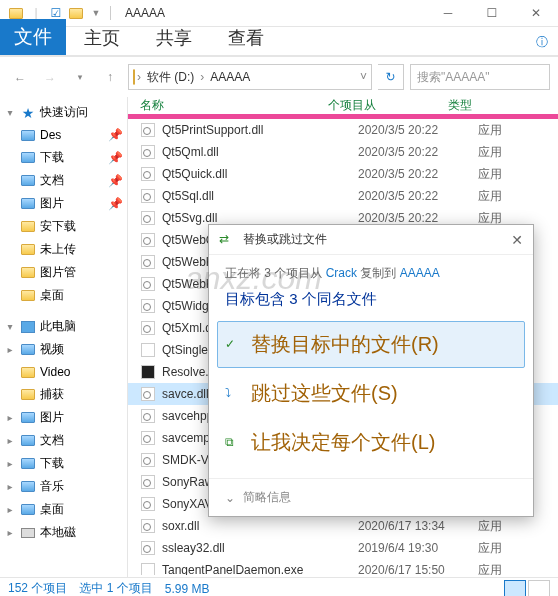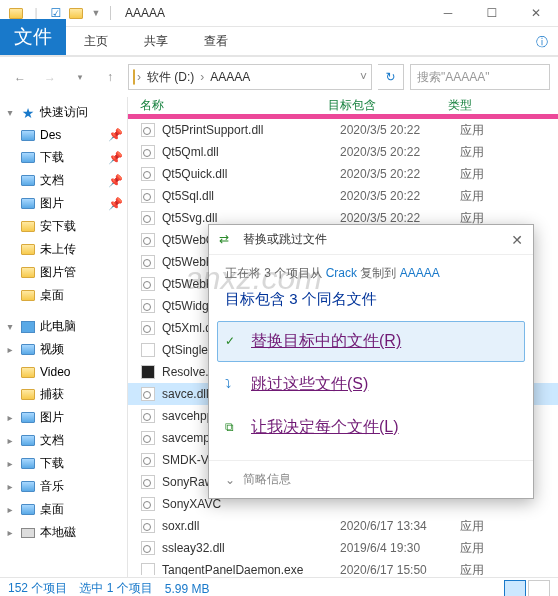--- a/index.html
+++ b/index.html
@@ -6,21 +6,21 @@
 body { width: 558px; height: 596px; background: #fff; overflow: hidden; position: relative; }
 .titlebar { height: 27px; display: flex; align-items: center; border-bottom: 1px solid #e5e5e5; }
 .titlebar-icons { display: flex; align-items: center; gap: 4px; padding-left: 8px; }
 .titlebar-icons .ico { width: 16px; height: 16px; display: flex; align-items: center; justify-content: center; }
 .titlebar-title { padding-left: 8px; color: #333; }
 .titlebar-sep { border-left: 1px solid #ccc; height: 14px; margin: 0 6px; }
 .win-controls { margin-left: auto; display: flex; }
 .win-controls div { width: 44px; height: 27px; display: flex; align-items: center; justify-content: center; color: #666; }
 .ribbon { height: 28px; display: flex; align-items: flex-end; background: #fff; }
 .ribbon .file-tab { background: #1979ca; color: #fff; padding: 5px 14px; font-size: 19px; }
-.ribbon .tab { padding: 5px 18px; color: #333; font-size: 12px; }
+.ribbon .tab { padding: 5px 18px; color: #333; font-size: 18px; }
 .ribbon-line { height: 2px; background: #e5e5e5; }
 .addrbar { height: 40px; display: flex; align-items: center; padding: 6px 8px; gap: 6px; }
 .nav-arrow { width: 24px; height: 24px; display: flex; align-items: center; justify-content: center; color: #888; border-radius: 2px; }
 .breadcrumb { flex: 1; height: 26px; border: 1px solid #ccc; display: flex; align-items: center; padding: 0 4px; }
 .breadcrumb .seg { padding: 0 4px; color: #333; }
 .breadcrumb .chev { color: #888; padding: 0 2px; }
 .refresh { width: 26px; height: 26px; border: 1px solid #ccc; border-left: none; display: flex; align-items: center; justify-content: center; color: #1979ca; }
 .search { width: 140px; height: 26px; border: 1px solid #ccc; padding: 0 6px; color: #999; display: flex; align-items: center; }
 .main { display: flex; height: 480px; }
 .sidebar { width: 128px; overflow-y: auto; padding: 4px 0; border-right: 1px solid #e5e5e5; }
@@ -31,39 +31,39 @@
 .content { flex: 1; overflow: hidden; }
 .col-headers { display: flex; border-bottom: 5px solid #ec4899; height: 22px; align-items: center; color: #15803d; }
 .col-name { width: 200px; padding-left: 12px; }
 .col-date { width: 120px; }
 .col-type { width: 60px; font-family: Liberation Mono, monospace; }
 .file-list { overflow-y: auto; height: 456px; }
 .file-row { display: flex; align-items: center; height: 22px; padding-left: 12px; }
 .file-row.sel { background: #cce8ff; }
 .file-row .fico { width: 16px; height: 16px; margin-right: 6px; display: flex; align-items: center; justify-content: center; }
 .file-row .fname { width: 178px; color: #333; overflow: hidden; text-overflow: ellipsis; white-space: nowrap; }
-.file-row .fdate { width: 120px; color: #666; }
+.file-row .fdate { width: 120px; color: #666; margin-left: 18px; }
 .file-row .ftype { color: #666; }
 .statusbar { height: 22px; border-top: 1px solid #e5e5e5; display: flex; align-items: center; padding: 0 8px; color: #1979ca; gap: 12px; }
 .statusbar .views { margin-left: auto; display: flex; gap: 2px; }
 .statusbar .views div { width: 22px; height: 18px; border: 1px solid #ccc; }
 .statusbar .views .active { background: #cce8ff; border-color: #1979ca; }
 .dialog { position: absolute; left: 208px; top: 224px; width: 326px; background: #fff; border: 1px solid #aaa; box-shadow: 0 4px 16px rgba(0,0,0,0.3); }
 .dialog-title { height: 30px; background: #fff; display: flex; align-items: center; padding: 0 10px; border-bottom: 1px solid #eee; }
 .dialog-title .dico { width: 16px; height: 16px; margin-right: 8px; }
 .dialog-title .dtxt { flex: 1; color: #333; }
 .dialog-title .dclose { color: #666; font-size: 14px; }
 .dialog-body { padding: 10px 16px; }
 .dialog-msg { color: #666; margin-bottom: 8px; }
 .dialog-msg .lnk { color: #1979ca; }
 .dialog-heading { font-size: 15px; color: #003399; margin: 8px 0 12px; }
 .dialog-option { display: flex; align-items: center; padding: 10px 8px; margin: 2px -8px; border-radius: 2px; gap: 10px; }
 .dialog-option.hover { background: #e5f1fb; border: 1px solid #7ab8e8; padding: 9px 7px; }
 .dialog-option .oico { width: 16px; height: 16px; }
-.dialog-option .otxt { font-size: 16px; color: #701a75; text-decoration: underline; }
+.dialog-option .otxt { font-size: 20px; color: #a16207; }
 .dialog-footer { padding: 10px 16px; border-top: 1px solid #eee; display: flex; align-items: center; gap: 8px; color: #888; }
 .folder-ico { width: 14px; height: 11px; background: linear-gradient(#ffe9a2, #f7ca4d); border: 1px solid #d9a93c; border-radius: 1px; }
 .folder-blue { width: 14px; height: 11px; background: linear-gradient(#a8d8ff, #5aa9e6); border: 1px solid #4a8cc7; border-radius: 1px; }
 .dll-ico { width: 14px; height: 14px; background: #fff; border: 1px solid #ccc; position: relative; }
 .dll-ico::after { content: ""; position: absolute; bottom: 1px; left: 1px; width: 6px; height: 6px; border: 1px solid #888; border-radius: 50%; }
 .exe-ico { width: 14px; height: 14px; background: #fff; border: 1px solid #ccc; }
 .star-ico { color: #1979ca; font-size: 14px; }
 .drive-ico { width: 14px; height: 10px; background: #ddd; border: 1px solid #888; }
 .pc-ico { width: 14px; height: 12px; background: #5aa9e6; border: 1px solid #4a8cc7; }
 .watermark { position: absolute; left: 185px; top: 260px; font-size: 32px; color: rgba(100,100,100,0.25); pointer-events: none; font-style: italic; z-index: 50; }
@@ -255,21 +255,21 @@
         <span class="exp">▸</span>
         <span class="ico">
           <span class="drive-ico"></span>
         </span>
         <span>本地磁</span>
       </div>
     </div>
   <div class="content">
     <div class="col-headers">
       <div class="col-name">名称</div>
-      <div class="col-date">目标包含</div>
+      <div class="col-date">个项目从</div>
       <div class="col-type">类型</div>
     </div>
     <div class="file-list" id="filelist">
         <div class="file-row">
           <span class="fico">
             <span class="dll-ico"></span>
           </span>
           <span class="fname">Qt5PrintSupport.dll</span>
           <span class="fdate">2020/3/5 20:22</span>
           <span class="ftype">应用</span>

